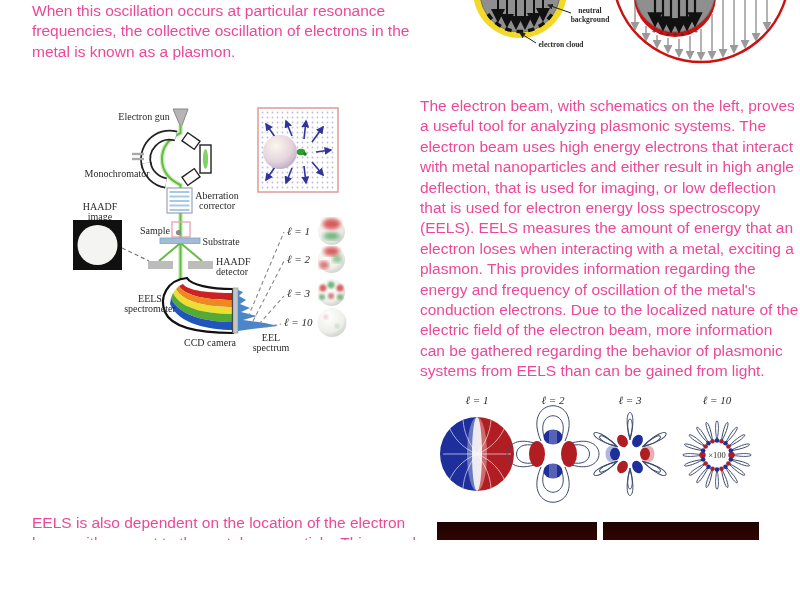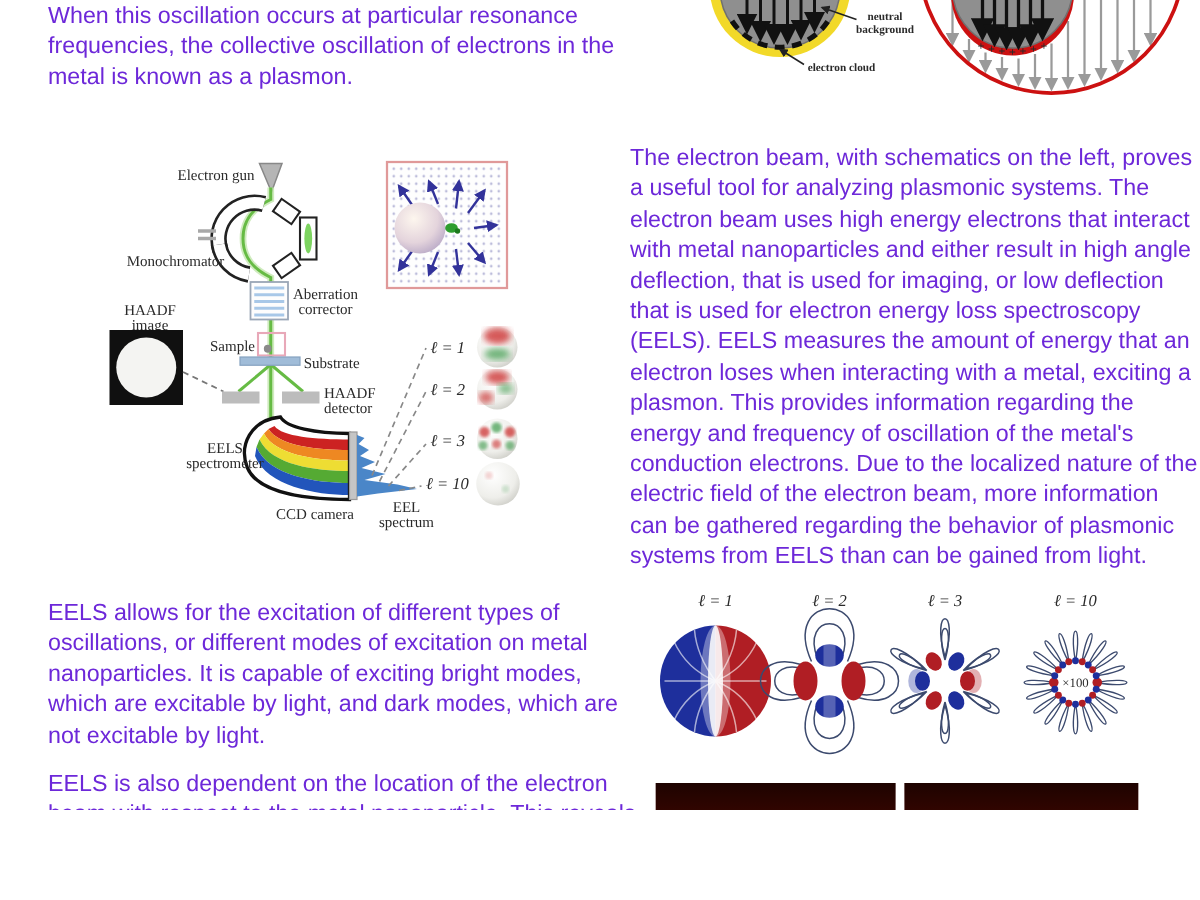--- a/index.html
+++ b/index.html
@@ -1,34 +1,33 @@
 <!DOCTYPE html>
 <html><head>
 <meta charset="utf-8">
 <style>
   html,body{margin:0;padding:0;background:#fff;}
   #page{position:relative;width:800px;height:540px;background:#ffffff;overflow:hidden;
-        font-family:"Liberation Sans",sans-serif;color:#6d28d9;}
+        font-family:"Liberation Sans",sans-serif;color:#ec4899;}
   .para{position:absolute;font-size:15.5px;line-height:20.4px;letter-spacing:0px;}
   svg text{font-family:"Liberation Serif",serif;fill:#2a2a2a;}
   .figlabel{font-size:10px;}
   .elllabel{font-size:11px;font-style:italic;}
   .modelabel{font-size:11px;font-style:italic;}
   .tinylabel{font-size:7.5px;font-weight:bold;}
 </style>
 </head>
 <body>
 
 <div id="page">
 
   <div class="para" style="left:32px;top:1px;width:378px">When this oscillation occurs at particular resonance frequencies, the collective oscillation of electrons in the metal is known as a plasmon.</div>
 
   <div class="para" style="left:420px;top:96px;width:380px">The electron beam, with schematics on the left, proves a useful tool for analyzing plasmonic systems. The electron beam uses high energy electrons that interact with metal nanoparticles and either result in high angle deflection, that is used for imaging, or low deflection that is used for electron energy loss spectroscopy (EELS). EELS measures the amount of energy that an electron loses when interacting with a metal, exciting a plasmon. This provides information regarding the energy and frequency of oscillation of the metal's conduction electrons. Due to the localized nature of the electric field of the electron beam, more information can be gathered regarding the behavior of plasmonic systems from EELS than can be gained from light.</div>
 
-  <div class="para" style="left:32px;top:399px;width:392px">EELS allows for the excitation of different types of oscillations, or different modes of excitation on metal nanoparticles. It is capable of exciting bright modes, which are excitable by light, and dark modes, which are not excitable by light.</div>
 
   <div class="para" style="left:32px;top:513px;width:398px">EELS is also dependent on the location of the electron beam with respect to the metal nanoparticle. This reveals spatial information contained in energy filtered EEL maps for specific modes. This allows hybridization between modes of metal nanoparticles to</div>
 
   <svg style="position:absolute;left:430px;top:0;overflow:hidden" width="370" height="78" viewBox="0 0 370 78">
     <defs>
       <marker id="mB" markerWidth="7" markerHeight="7" refX="4" refY="3.5" orient="auto">
           <path d="M0 0 L7 3.5 L0 7 Z" fill="#111"></path>
         </marker>
       <marker id="mG2" markerWidth="6" markerHeight="6" refX="4" refY="3" orient="auto">
           <path d="M0 0 L6 3 L0 6 Z" fill="#9a9a9a"></path>

